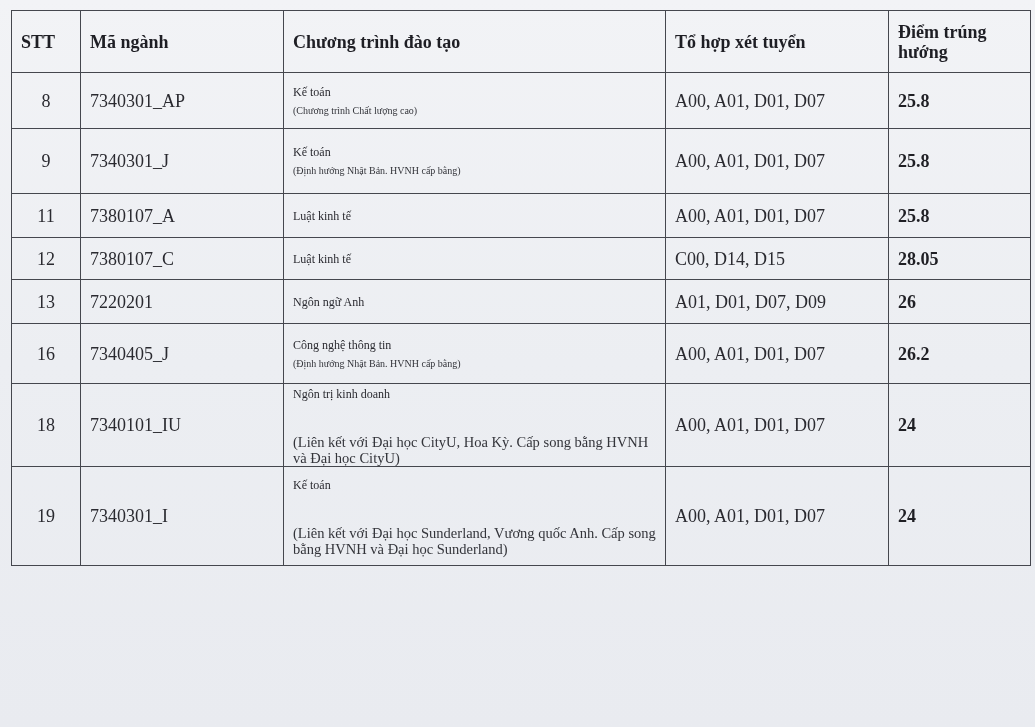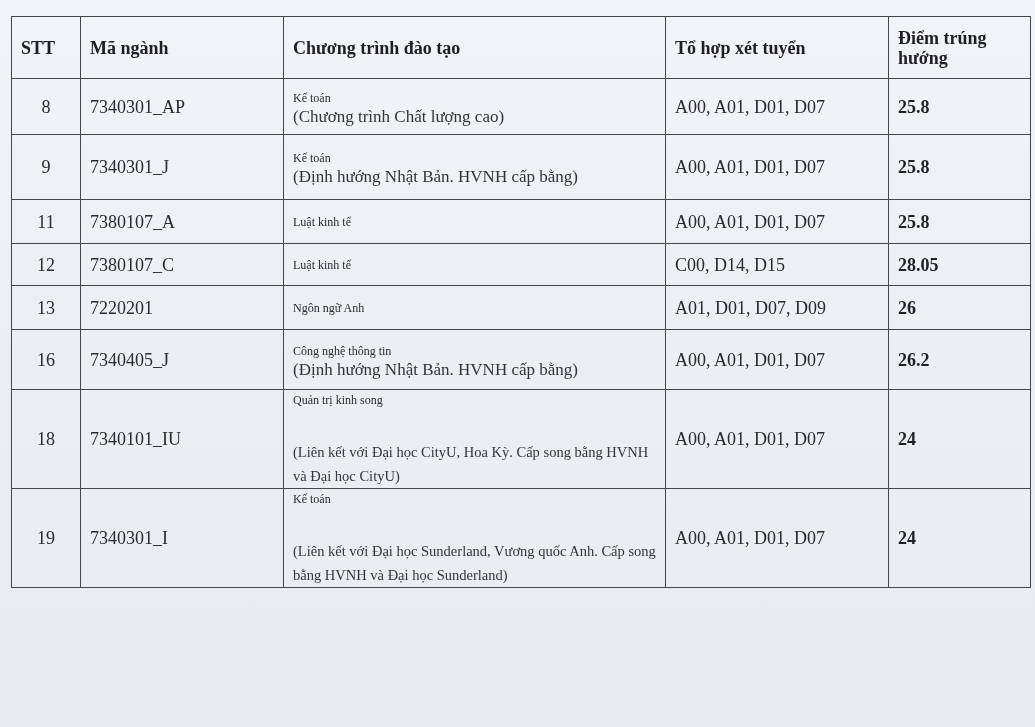--- a/index.html
+++ b/index.html
@@ -7,43 +7,43 @@
     width: 1035px; height: 727px; overflow: hidden;
     background: #eef0f4;
     font-family: "Liberation Serif", "DejaVu Serif", serif;
     color: #2a2a30;
   }
   .page {
     position: absolute; left: 0; top: 0; width: 1035px; height: 727px;
     background: linear-gradient(180deg, #f2f3f6 0%, #eceef2 50%, #e9ebf0 100%);
   }
   table.scores {
-    position: absolute; left: 11px; top: 16px;
+    position: absolute; left: 11px; top: 10px;
     border-collapse: collapse;
     table-layout: fixed;
     width: 1019px;
   }
   table.scores th, table.scores td {
     border: 1.4px solid #45474e;
     padding: 0 9px;
     vertical-align: middle;
     font-size: 18px;
     line-height: 20px;
   }
   table.scores th {
     font-weight: bold; color: #1e1e24;
     font-size: 18px; text-align: left;
     height: 61px;
   }
   th.col-stt, td.col-stt { text-align: center; }
   th.col-score { text-align: center; line-height: 21px; }
   td.col-score { font-weight: bold; color: #1f1f24; padding-left: 56px; }
   .prog-name { display: block; font-size: 12px; line-height: 20px; }
-  .prog-note { display: block; font-size: 17px; line-height: 18px; color: #33343a; }
-  .prog-note-wrap { display: block; font-size: 14.5px; line-height: 24px; color: #33343a; margin-top: 30px; }
+  .prog-note { display: block; font-size: 10px; line-height: 18px; color: #33343a; }
+  .prog-note-wrap { display: block; font-size: 14.5px; line-height: 16px; color: #33343a; margin-top: 30px; }
   col.c1 { width: 69px; }
   col.c2 { width: 203px; }
   col.c3 { width: 382px; }
   col.c4 { width: 223px; }
   col.c5 { width: 142px; }
 </style>
 </head>
 <body>
 
 <div class="page">
@@ -119,21 +119,21 @@
           <span class="prog-name">Công nghệ thông tin</span>
           <span class="prog-note">(Định hướng Nhật Bản. HVNH cấp bằng)</span>
         </td>
         <td>A00, A01, D01, D07</td>
         <td class="col-score">26.2</td>
       </tr>
       <tr style="height:81px">
         <td class="col-stt">18</td>
         <td>7340101_IU</td>
         <td>
-          <span class="prog-name">Quản trị kinh song</span>
+          <span class="prog-name">Ngôn trị kinh doanh</span>
           <span class="prog-note-wrap">(Liên kết với Đại học CityU, Hoa Kỳ. Cấp song bằng HVNH và Đại học CityU)</span>
         </td>
         <td>A00, A01, D01, D07</td>
         <td class="col-score">24</td>
       </tr>
       <tr style="height:99px">
         <td class="col-stt">19</td>
         <td>7340301_I</td>
         <td>
           <span class="prog-name">Kế toán</span>

